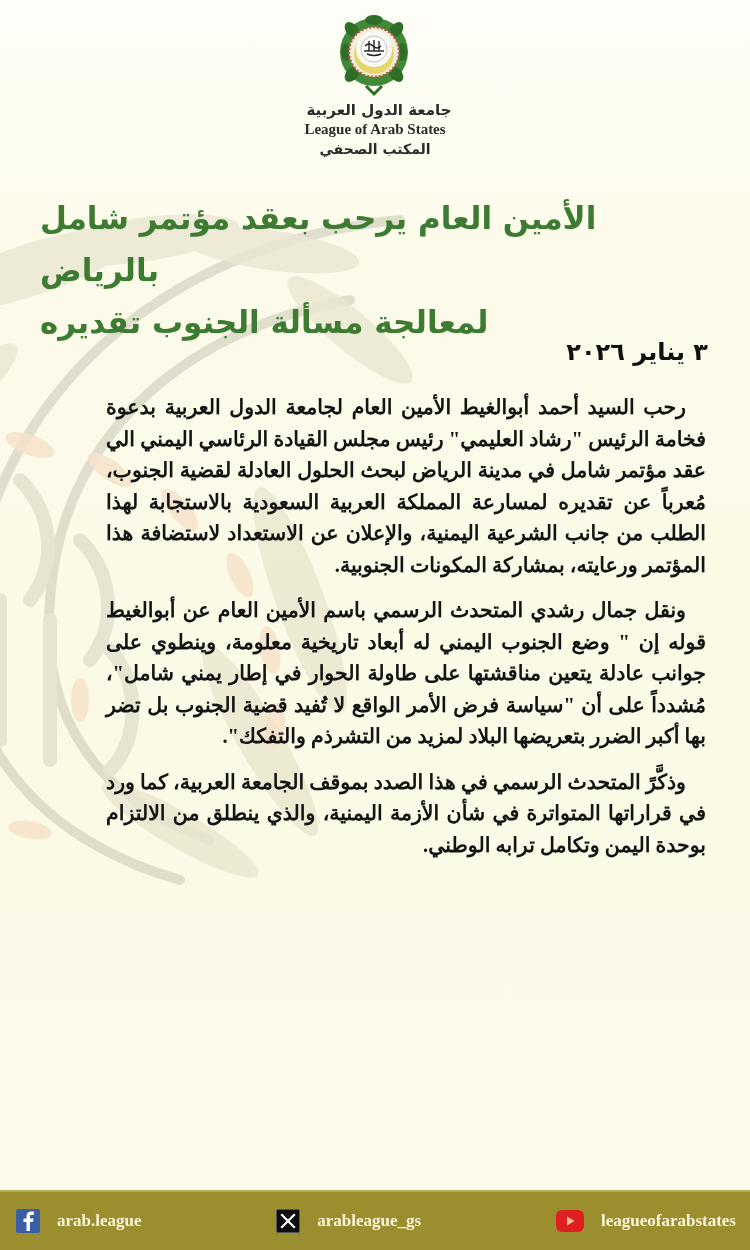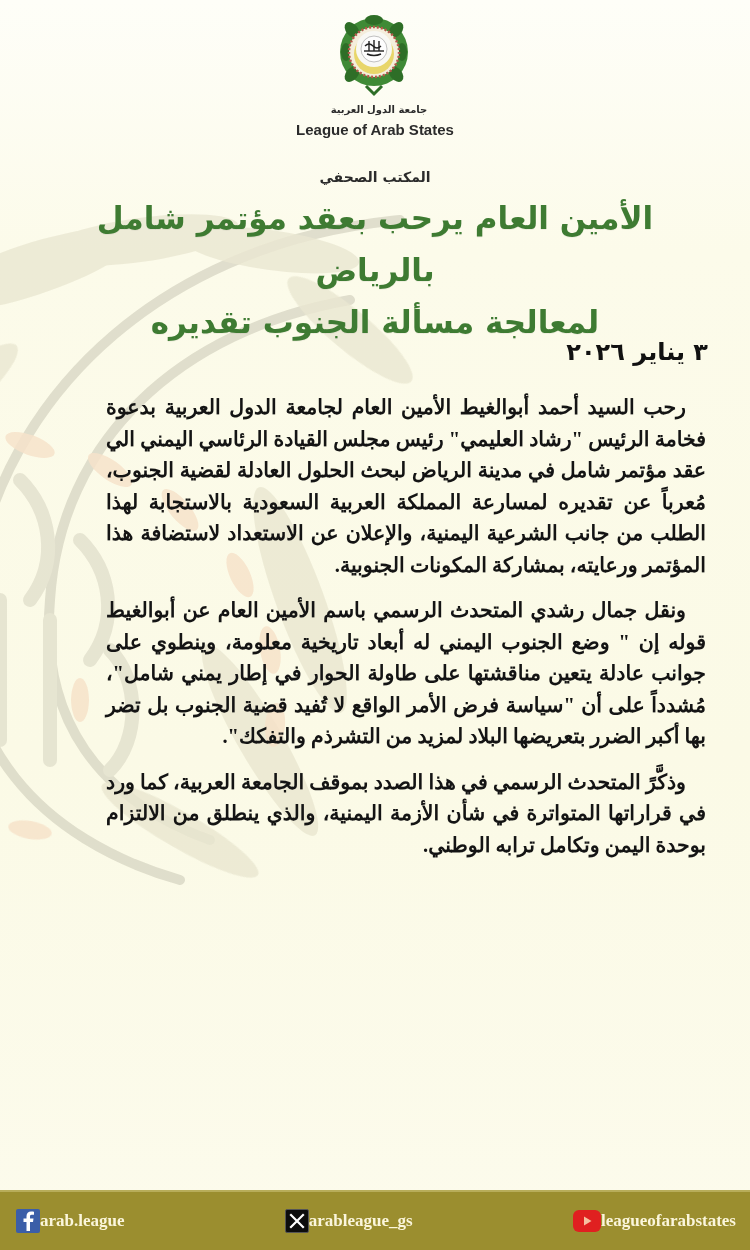--- a/index.html
+++ b/index.html
@@ -39,56 +39,55 @@
       width: 76px;
       height: 86px;
     }
     .org-ar {
       position: absolute;
       left: 8px; right: 0;
       top: 101px;
       text-align: center;
       direction: rtl;
       font-family: "DejaVu Sans", sans-serif;
-      font-size: 10px;
+      font-size: 15px;
       font-weight: bold;
       color: #2b2b2b;
       line-height: 18px;
     }
     .org-en {
       position: absolute;
       left: 0; right: 0;
       top: 121px;
       text-align: center;
-      font-family: Liberation Sans, sans-serif;
+      font-family: Liberation Serif, serif;
       font-size: 15px;
       font-weight: bold;
       color: #2b2b2b;
       line-height: 17px;
     }
     .office {
       position: absolute;
       left: 0; right: 0;
       top: 140px;
       text-align: center;
       direction: rtl;
       font-family: "DejaVu Sans", sans-serif;
       font-size: 14px;
       font-weight: bold;
       color: #2b2b2b;
       line-height: 18px;
-      margin-top: 28px;
     }
     .headline {
       position: absolute;
       left: 40px;
       right: 40px;
       top: 192px;
       direction: rtl;
-      text-align: center;
+      text-align: left;
       color: #3e7b32;
       font-family: "DejaVu Sans", sans-serif;
       font-size: 31px;
       font-weight: bold;
       line-height: 52px;
       text-shadow: 0 1px 0 rgba(0,0,0,0.05);
     }
     .date {
       position: absolute;
       right: 42px;
@@ -127,21 +126,21 @@
       background: #9b8e2f;
       border-top: 2px solid #b8ad5a;
       display: flex;
       align-items: center;
       justify-content: space-between;
       padding: 0 14px 0 16px;
     }
     .social {
       display: flex;
       align-items: center;
-      gap: 0;
+      gap: 17px;
     }
     .social-label {
       font-family: "Liberation Serif", serif;
       font-size: 17px;
       font-weight: bold;
       color: #fbf6dc;
       white-space: nowrap;
     }
     .ico {
       width: 24px;

